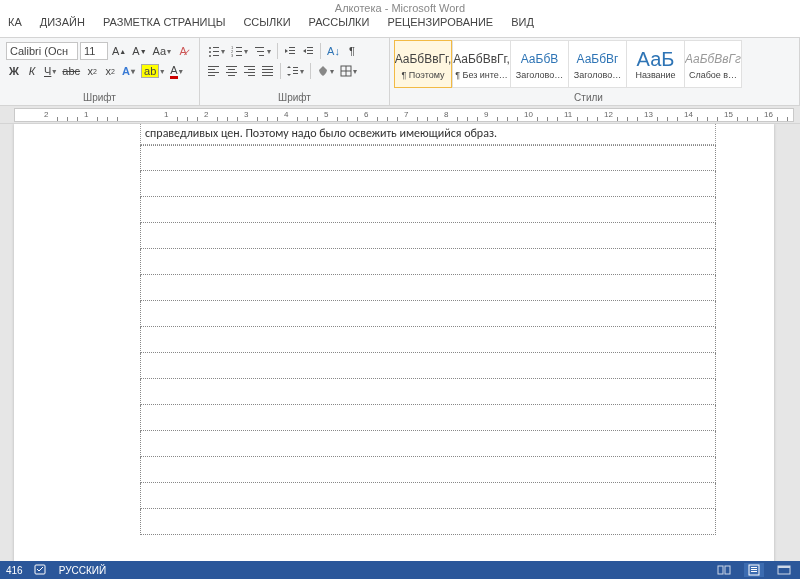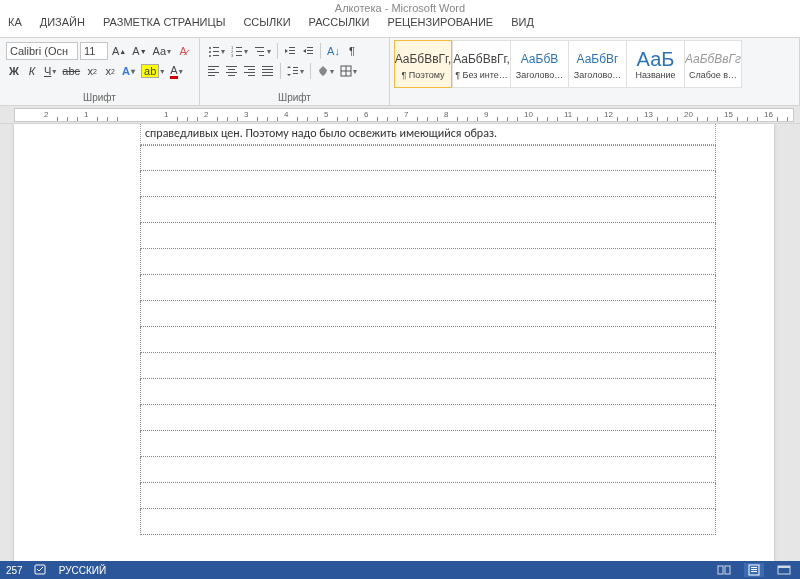--- a/index.html
+++ b/index.html
@@ -391,20 +391,21 @@
         </div>
         <div class="style-item">
           <div class="style-sample big">АаБ</div>
           <div class="style-label">Название</div>
         </div>
         <div class="style-item">
           <div class="style-sample gray">АаБбВвГг</div>
           <div class="style-label">Слабое в…</div>
         </div>
       </div>
+    <div class="group-title">Стили</div>
   </div>
 
 </div>
 
 <div class="ruler-area">
   <div class="ruler">
     <div class="ruler-inner" id="ruler-inner">
         <div class="ruler-num" style="left: 29px;">2</div>
         <div class="ruler-tick" style="left: 42px;"></div>
         <div class="ruler-tick" style="left: 52px;"></div>
@@ -458,21 +459,21 @@
         <div class="ruler-tick" style="left: 572px;"></div>
         <div class="ruler-tick" style="left: 582px;"></div>
         <div class="ruler-num" style="left: 589px;">12</div>
         <div class="ruler-tick" style="left: 602px;"></div>
         <div class="ruler-tick" style="left: 612px;"></div>
         <div class="ruler-tick" style="left: 622px;"></div>
         <div class="ruler-num" style="left: 629px;">13</div>
         <div class="ruler-tick" style="left: 642px;"></div>
         <div class="ruler-tick" style="left: 652px;"></div>
         <div class="ruler-tick" style="left: 662px;"></div>
-        <div class="ruler-num" style="left: 669px;">20</div>
+        <div class="ruler-num" style="left: 669px;">14</div>
         <div class="ruler-tick" style="left: 682px;"></div>
         <div class="ruler-tick" style="left: 692px;"></div>
         <div class="ruler-tick" style="left: 702px;"></div>
         <div class="ruler-num" style="left: 709px;">15</div>
         <div class="ruler-tick" style="left: 722px;"></div>
         <div class="ruler-tick" style="left: 732px;"></div>
         <div class="ruler-tick" style="left: 742px;"></div>
         <div class="ruler-num" style="left: 749px;">16</div>
         <div class="ruler-tick" style="left: 762px;"></div>
         <div class="ruler-tick" style="left: 772px;"></div>
@@ -499,21 +500,21 @@
           <div class="table-row-cell"></div>
           <div class="table-row-cell"></div>
           <div class="table-row-cell"></div>
           <div class="table-row-cell"></div>
         </div>
     </div>
   </div>
 </div>
 
 <div class="status-bar">
-  <span>257</span>
+  <span>416</span>
   <span class="status-icon">
     <svg width="14" height="12">
         <rect x="1" y="1" width="10" height="9" rx="1" fill="none" stroke="#fff"></rect>
         <path d="M3 5 L5 7 L9 3" stroke="#fff" fill="none"></path>
       </svg>
   </span>
   <span>РУССКИЙ</span>
   <span class="flex"></span>
   <span class="view-btn">
     <svg width="14" height="12">

